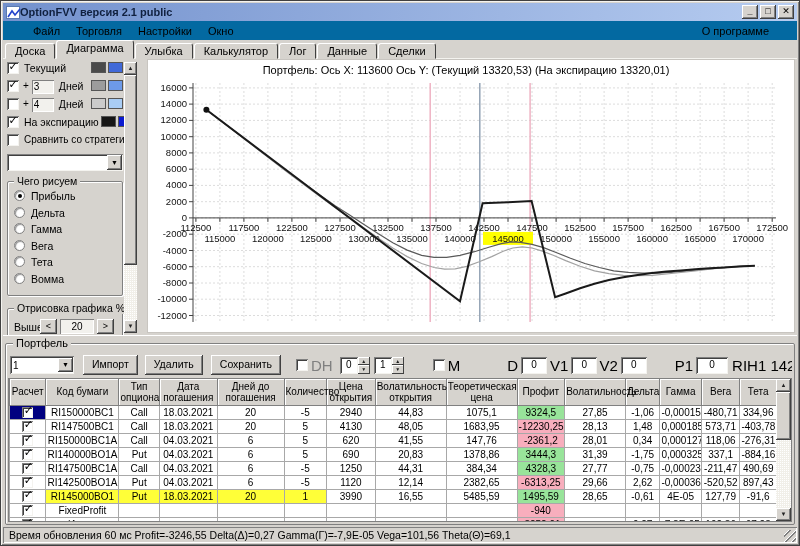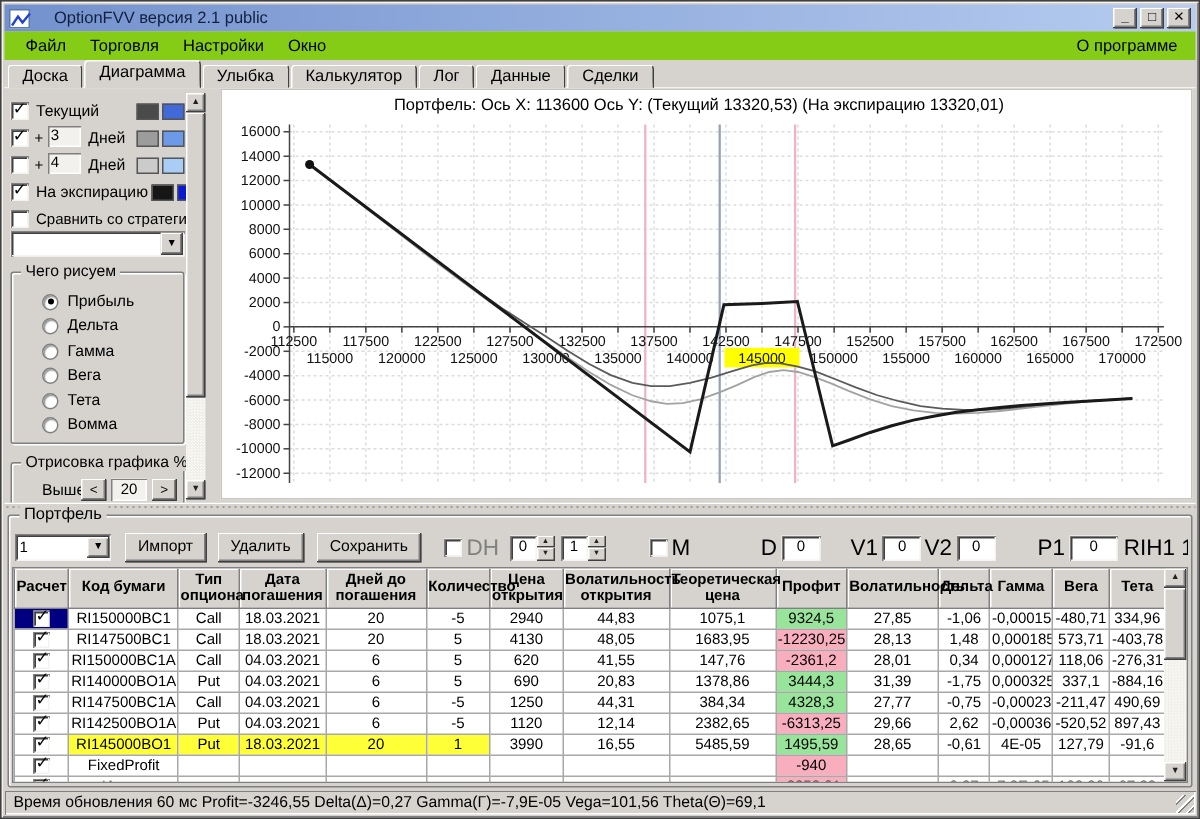--- a/index.html
+++ b/index.html
@@ -3,57 +3,57 @@
 <meta charset="utf-8">
 <style>
   *{box-sizing:border-box;margin:0;padding:0}
   html,body{width:800px;height:546px;overflow:hidden}
   body{font-family:"Liberation Sans","DejaVu Sans",sans-serif;font-size:11px;color:#000;background:#d6d3ce}
   .win{width:800px;height:546px;display:flex;flex-direction:column;background:#d6d3ce;
        border:1px solid #404040;box-shadow:inset 1px 1px 0 #f4f3ef, inset -1px -1px 0 #808080;padding:2px}
   
   .titlebar{height:18px;flex:none;display:flex;align-items:center;padding:0 3px;
             background:linear-gradient(to right,#7391cd,#b6ccf0);}
-  .titlebar .ttl{font-weight:normal;color:#10203f;margin-left:16px;flex:1;font-size:11px;white-space:nowrap}
+  .titlebar .ttl{font-weight:bold;color:#10203f;margin-left:0;flex:1;font-size:11px;white-space:nowrap}
   .appicon{width:14px;height:13px;background:#fff;border:1px solid #5a7ab0;flex:none}
   .winbtn{width:16px;height:14px;margin-left:2px;flex:none;background:#d6d3ce;font-size:9px;line-height:12px;text-align:center;
           box-shadow:inset -1px -1px 0 #404040,inset 1px 1px 0 #fff,inset -2px -2px 0 #808080;font-weight:bold;color:#000}
   
-  .menubar{height:19px;flex:none;display:flex;align-items:center;padding:0 6px;background:#84cc16}
+  .menubar{height:19px;flex:none;display:flex;align-items:center;padding:0 22px;background:#0369a1}
   .menu-item{padding:2px 8px;white-space:nowrap;cursor:default}
   .menu-right{margin-left:auto;padding:2px 6px;white-space:nowrap}
   
   .tabstrip{height:19px;flex:none;display:flex;align-items:flex-end;padding:0 2px;position:relative}
   .tabstrip::after{content:"";position:absolute;left:0;right:0;bottom:0;height:1px;background:#f4f3ef}
   .tab{height:16px;line-height:15px;padding:0 9px;background:#d6d3ce;white-space:nowrap;position:relative;z-index:1;
        border:1px solid;border-color:#fff #404040 #d6d3ce #fff;border-radius:3px 3px 0 0;margin-right:1px}
   .tab.active{height:19px;z-index:3;font-weight:normal;border-bottom-color:#d6d3ce}
   
   .content{flex:none;height:276px;display:flex;position:relative;background:#d6d3ce;overflow:hidden}
   .lpanel{width:136px;flex:none;position:relative;padding:3px 0 0 4px;overflow:hidden}
   .lpanel-inner{width:116px}
-  .trow{display:flex;align-items:flex-end;height:18px;margin-bottom:0}
+  .trow{display:flex;align-items:flex-start;height:18px;margin-bottom:0}
   .cb{width:12px;height:12px;background:#fff;flex:none;position:relative;
       box-shadow:inset 1px 1px 0 #808080,inset -1px -1px 0 #f4f3ef,inset 2px 2px 0 #404040}
   .cb.checked::after{content:"✓";position:absolute;left:1.5px;top:-2.5px;font-size:11px;font-weight:bold;color:#000}
   .tlabel{margin-left:5px;white-space:nowrap;font-size:10.5px}
   .plus{margin-left:4px;font-size:10px}
   .dayin{width:22px;height:14px;margin-left:3px;background:#f2f1ed;text-align:left;padding:1px 2px;font-size:10px;
          box-shadow:inset 1px 1px 0 #808080,inset -1px -1px 0 #fff}
   .swpair{margin-left:auto;display:flex}
   .sw{width:15px;height:11px;margin-left:2px;border:1px solid #555}
   .combo{height:17px;margin:2px 0 4px 0;background:#fff;display:flex;align-items:center;
          box-shadow:inset 1px 1px 0 #808080,inset -1px -1px 0 #f4f3ef,inset 2px 2px 0 #404040}
   .combo .cval{flex:1;padding:0 3px;font-size:10.5px;white-space:nowrap;overflow:hidden}
   .combo .cbtn{width:15px;height:15px;margin:1px;flex:none;background:#d6d3ce;text-align:center;font-size:7px;line-height:15px;
          box-shadow:inset -1px -1px 0 #404040,inset 1px 1px 0 #fff,inset -2px -2px 0 #808080}
   .groupbox{border:1px solid #808080;box-shadow:1px 1px 0 #fff, inset 1px 1px 0 #fff;border-radius:2px;
-            margin:6px 0 0 0;padding:4px 4px 4px 20px;position:relative}
+            margin:6px 0 0 0;padding:4px 4px 4px 6px;position:relative}
   .groupbox .gtitle{position:absolute;top:-7px;left:6px;background:#d6d3ce;padding:0 3px;font-size:10.5px;white-space:nowrap}
-  .rrow{display:flex;align-items:flex-end;height:16.5px}
+  .rrow{display:flex;align-items:flex-start;height:16.5px}
   .radio{width:11px;height:11px;border-radius:50%;background:#fff;border:1px solid #808080;flex:none;
          box-shadow:inset 1px 1px 1px rgba(64,64,64,.55)}
   .radio.sel::after{content:"";display:block;width:4px;height:4px;margin:2.5px 0 0 2.5px;border-radius:50%;background:#000}
   .rlabel{margin-left:6px;font-size:10.5px;white-space:nowrap}
   .srow{display:flex;align-items:center;height:19px}
   .srow .slabel{width:26px;font-size:10.5px}
   .abtn{width:17px;height:15px;background:#d6d3ce;text-align:center;font-size:9px;line-height:14px;flex:none;
         box-shadow:inset -1px -1px 0 #404040,inset 1px 1px 0 #fff,inset -2px -2px 0 #808080}
   .sval{width:34px;height:15px;margin:0 3px;background:#f2f1ed;text-align:center;font-size:10px;line-height:15px;
         box-shadow:inset 1px 1px 0 #808080,inset -1px -1px 0 #fff}
@@ -90,21 +90,21 @@
   .lab{margin:0 3px;font-size:15px}
   .lab.gray{color:#808080}
   .spin{display:flex;flex:none;align-items:center}
   .spin .inp{width:18px}
   .spin .arr{display:flex;flex-direction:column}
   .spin .arr span{width:12px;height:8.5px;background:#d6d3ce;font-size:5px;line-height:8px;text-align:center;color:#222;
             box-shadow:inset -1px -1px 0 #404040,inset 1px 1px 0 #fff}
   
   .tablewrap{flex:1;position:relative;margin-top:1px;border:1px solid #808080;background:#fff;overflow:hidden}
   table{border-collapse:collapse;table-layout:fixed;width:768px;font-size:10px}
-  th{background:#d6d3ce;font-weight:bold;font-size:10px;line-height:11px;height:26px;padding:0 1px;
+  th{background:#d6d3ce;font-weight:normal;font-size:10px;line-height:11px;height:26px;padding:0 1px;
      border:1px solid #808080;border-top:none;box-shadow:inset 1px 1px 0 #fff}
   td{border:1px solid #a8a8a8;height:14px;padding:0 1px;text-align:center;white-space:nowrap;overflow:hidden;background:#fff}
   td.sel{background:#000080}
   td .cb{margin:0 auto;display:block;width:11px;height:11px}
   td.p-green{background:#98e49a}
   td.p-red{background:#f8aebd}
   td.cell-hl{background:#ffff38}
   .tscroll{position:absolute;top:0;right:0;bottom:0;width:15px;background:#f1efe9;
            background-image:linear-gradient(45deg,#fff 25%,transparent 25%,transparent 75%,#fff 75%);background-size:2px 2px;
            display:flex;flex-direction:column}
@@ -418,21 +418,21 @@
         <span class="inp">1</span>
         <span class="arr">
             <span>▲</span>
             <span>▼</span>
           </span>
       </span>
       <span class="cb" style="margin-left:29px"></span>
       <span class="lab">M</span>
       <span class="lab" style="margin-left:44px">D</span>
       <span class="inp" style="width:26px">0</span>
-      <span class="lab" style="margin-left:20px">V1</span>
+      <span class="lab" style="margin-left:3px">V1</span>
       <span class="inp" style="width:26px">0</span>
       <span class="lab" style="margin-left:2px">V2</span>
       <span class="inp" style="width:26px">0</span>
       <span class="lab" style="margin-left:28px">P1</span>
       <span class="inp" style="width:32px">0</span>
       <span class="lab" style="margin-left:4px">RIH1 142060</span>
       <span class="lab">P2</span>
       <span class="inp dis" style="width:32px">0</span>
 
     </div>

